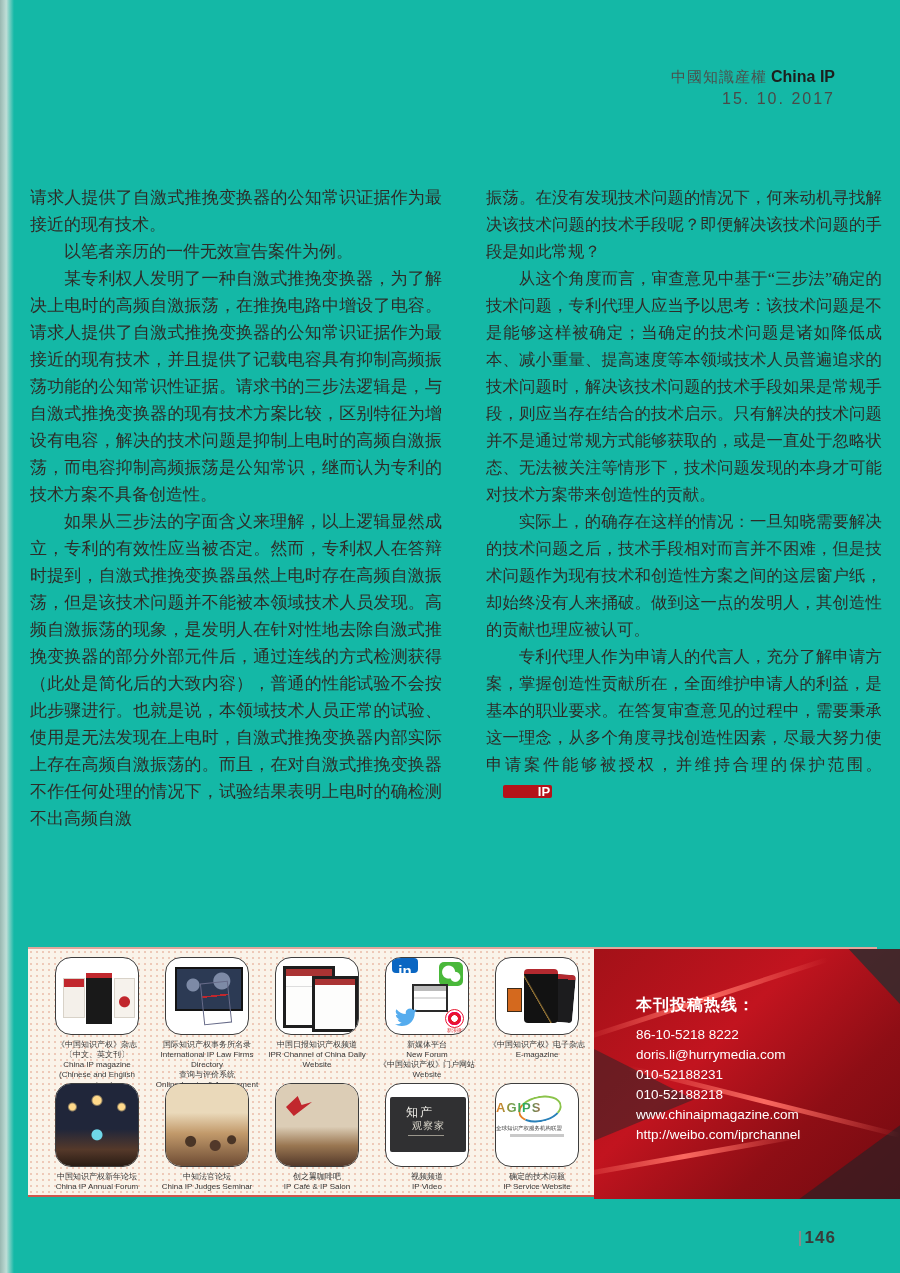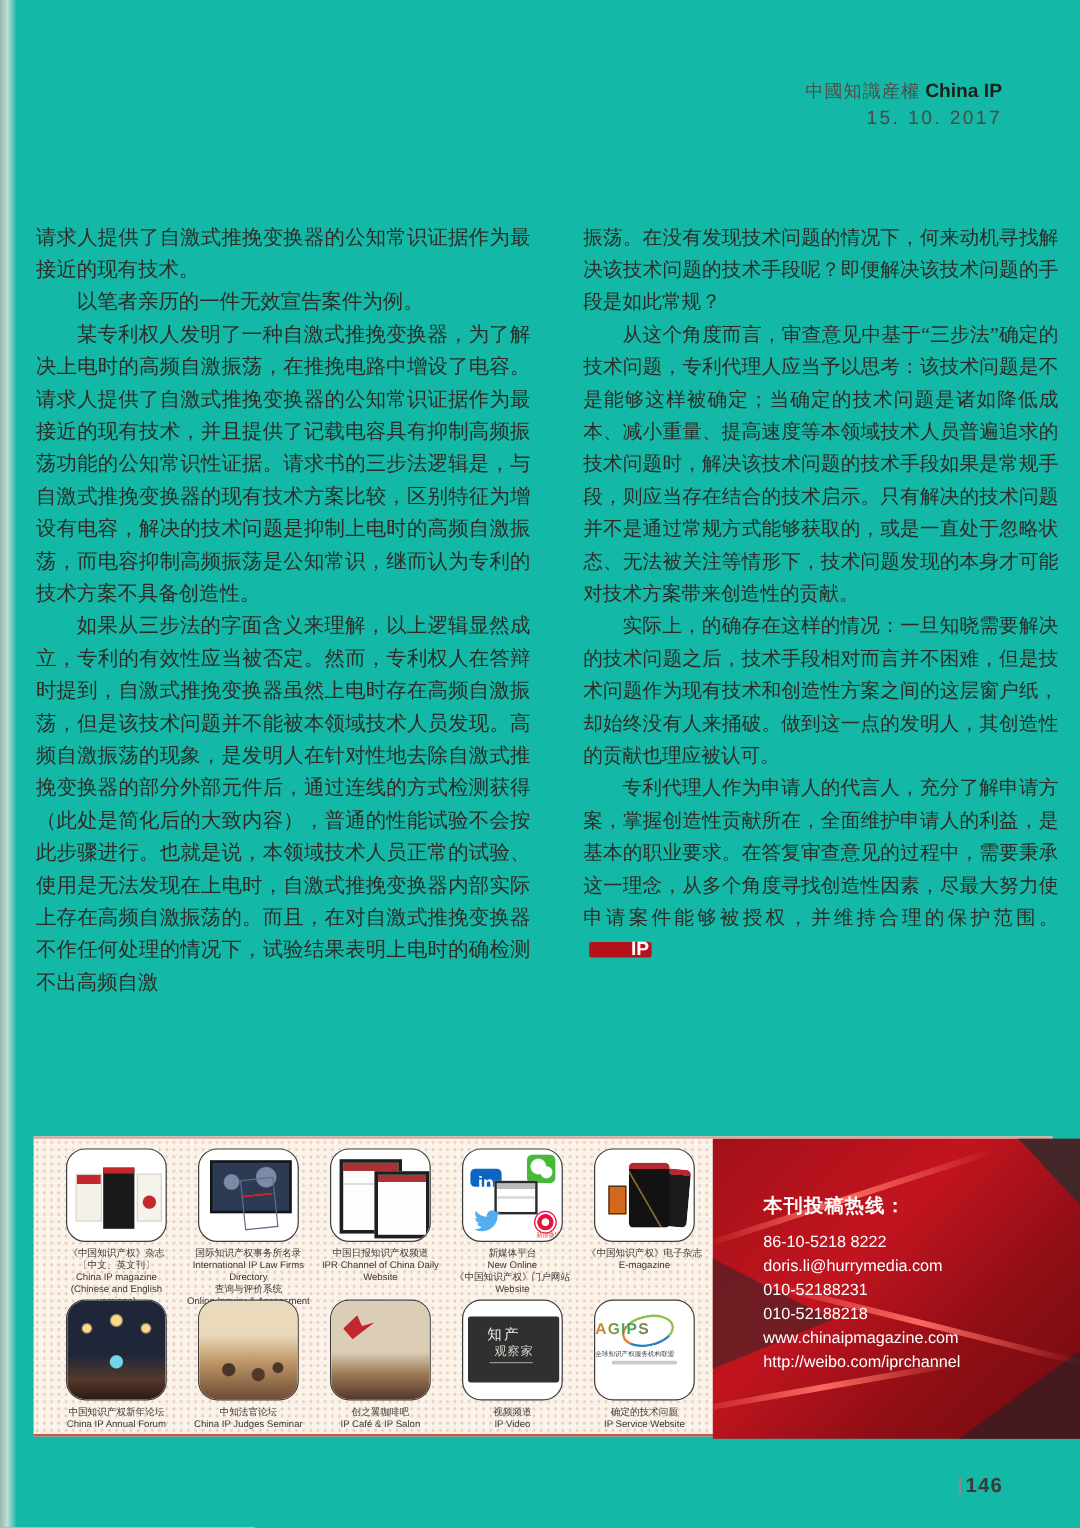--- a/index.html
+++ b/index.html
@@ -14,21 +14,21 @@
   .hdr-en{font-size:16px;color:#1d1f1d;font-weight:bold;font-family:"Liberation Sans",sans-serif;letter-spacing:0;}
   .hdr-date{font-size:16px;color:#4a4a48;letter-spacing:2px;font-family:"Liberation Sans",sans-serif;}
 
   
   .col{position:absolute;color:#2e2c28;text-align:justify;}
   .col-left{left:30px;top:184px;width:412px;font-size:17px;line-height:27px;}
   .col-right{left:486px;top:184px;width:396px;font-size:16.4px;line-height:27px;}
   .para{margin:0;padding:0;}
   .para.indent{text-indent:2em;}
   .end-mark{display:inline-block;background:#b5121a;color:#fff;font-family:"Liberation Sans",sans-serif;
-    font-weight:bold;font-size:16px;line-height:13px;padding:0 2px;border-radius:2px;margin-left:5px;
+    font-weight:bold;font-size:13px;line-height:13px;padding:0 2px;border-radius:2px;margin-left:17px;
     vertical-align:1px;}
 
   
   .banner{position:absolute;left:28px;top:947px;width:849px;height:250px;
     background-color:#faf3e9;
     background-image:radial-gradient(#eec9b8 1px,rgba(0,0,0,0) 1.4px);
     background-size:6px 6px;
     border-top:2px solid #e2a79c;border-bottom:2px solid #d0564c;box-sizing:border-box;}
   .thumb-row{position:absolute;left:14px;display:flex;}
   .row1{top:8px;}
@@ -49,21 +49,21 @@
   .map{left:9px;top:9px;width:64px;height:40px;background:#2c3a54;border:2px solid #141414;
     background-image:radial-gradient(circle at 25% 40%,#7d8aa6 6px,rgba(0,0,0,0) 7px),
       radial-gradient(circle at 70% 30%,#7d8aa6 8px,rgba(0,0,0,0) 9px);}
   .dirbox{left:36px;top:24px;width:26px;height:40px;background:linear-gradient(#c4cdf0,#8fa0d8);
     border:1px solid #666a88;transform:rotate(-6deg);
     background-image:linear-gradient(rgba(0,0,0,0) 30%,#c1272d 30%,#c1272d 34%,rgba(0,0,0,0) 34%);}
   .pg1{left:7px;top:8px;width:46px;height:56px;background:#fdfdfc;border:3px solid #1e1e1e;
     background-image:linear-gradient(#a33 12%,rgba(0,0,0,0) 12%),linear-gradient(rgba(0,0,0,0) 30%,#ddd 30%,#ddd 33%,rgba(0,0,0,0) 33%);}
   .pg2{left:36px;top:18px;width:40px;height:50px;background:#fdfdfc;border:3px solid #1e1e1e;
     background-image:linear-gradient(#a33 12%,rgba(0,0,0,0) 12%);}
-  .li-ic{left:6px;top:16px;width:26px;height:15px;background:#0a66c2;border-radius:4px;color:#fff;
+  .li-ic{left:6px;top:0;width:26px;height:15px;background:#0a66c2;border-radius:4px;color:#fff;
     font-family:"Liberation Sans",sans-serif;font-weight:bold;font-size:15px;line-height:26px;text-align:center;}
   .wc-ic{right:5px;top:4px;width:24px;height:24px;background:#49b83a;border-radius:5px;
     background-image:radial-gradient(circle at 40% 42%,#fff 6px,rgba(0,0,0,0) 7px),
       radial-gradient(circle at 68% 62%,#fff 4.5px,rgba(0,0,0,0) 5.5px);}
   .mini-shot{left:26px;top:26px;width:32px;height:24px;background:#fff;border:2px solid #2a2a2a;
     background-image:linear-gradient(#bbb 20%,rgba(0,0,0,0) 20%,rgba(0,0,0,0) 45%,#ddd 45%,#ddd 55%,rgba(0,0,0,0) 55%);}
   .tw-ic{left:8px;bottom:6px;width:24px;height:20px;}
   .wb-ic{right:4px;bottom:6px;width:17px;height:17px;border-radius:50%;
     background:radial-gradient(circle,#fff 3px,#e6162d 3.5px,#e6162d 6px,#f09 6.5px,rgba(0,0,0,0) 7px);border:1.5px solid #e6162d;}
   .wb-label{right:1px;bottom:1px;font-family:"Liberation Sans",sans-serif;font-size:5px;color:#d33;}
@@ -199,21 +199,21 @@
           <div class="art tw-ic">
             <svg width="24" height="20" viewBox="0 0 24 20">
                 <path fill="#55acee" d="M23 2.6c-.8.4-1.7.6-2.6.8A4.6 4.6 0 0 0 22.4.9c-.9.5-1.9.9-2.9 1.1A4.5 4.5 0 0 0 11.7 5c0 .4 0 .7.1 1A12.8 12.8 0 0 1 2.5 1.2 4.5 4.5 0 0 0 3.9 7.2c-.7 0-1.4-.2-2-.5v.1c0 2.2 1.5 4 3.6 4.4-.4.1-.8.2-1.2.2l-.8-.1a4.5 4.5 0 0 0 4.2 3.1A9 9 0 0 1 1 16.3 12.7 12.7 0 0 0 7.9 18c8.3 0 12.8-6.9 12.8-12.8v-.6c.9-.6 1.6-1.4 2.3-2z"></path>
               </svg>
           </div>
           <div class="art wb-ic"></div>
           <div class="art wb-label">新浪微博</div>
         </div>
         <div class="caps">
           <div>新媒体平台</div>
-          <div>New Online</div>
+          <div>New Forum</div>
           <div>《中国知识产权》门户网站</div>
           <div>Website</div>
         </div>
       </div>
       <div class="cell">
         <div class="box">
           <div class="art badge"></div>
           <div class="art tab2"></div>
           <div class="art tab1"></div>
         </div>

